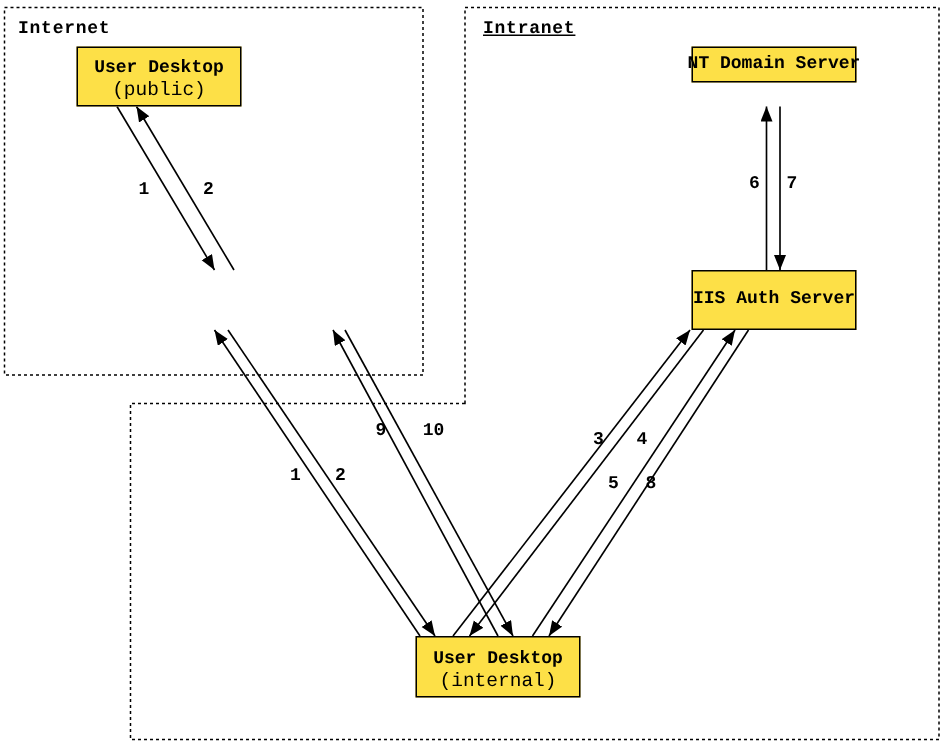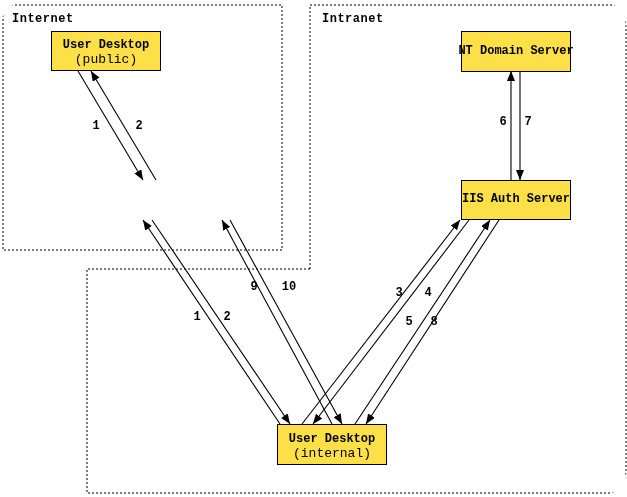--- a/index.html
+++ b/index.html
@@ -1,19 +1,19 @@
 <!DOCTYPE html>
 <html><head>
 <meta charset="utf-8">
 <style>
   html,body{margin:0;padding:0;background:#ffffff;}
   .stage{
     position:relative;width:627px;height:497px;background:#ffffff;
     font-family:"Liberation Mono","DejaVu Sans Mono",monospace;
-    color:#000;overflow:hidden;border-radius:29px;
+    color:#000;overflow:hidden;
   }
   .stage svg{position:absolute;left:0;top:0;}
   .region-label{
     position:absolute;font-size:12px;font-weight:bold;letter-spacing:0.5px;
     white-space:nowrap;line-height:1;
   }
   .node{
     position:absolute;box-sizing:border-box;border:1.5px solid #000;background:#fde047;
     display:flex;flex-direction:column;align-items:center;justify-content:center;
     padding-top:5px;row-gap:1px;
@@ -57,29 +57,29 @@
     <line class="flow" x1="302" y1="424" x2="460" y2="220" marker-end="url(#ah)"></line>
     <line class="flow" x1="469" y1="220" x2="313" y2="424" marker-end="url(#ah)"></line>
     <line class="flow" x1="355" y1="424" x2="490" y2="220" marker-end="url(#ah)"></line>
     <line class="flow" x1="499" y1="220" x2="366" y2="424" marker-end="url(#ah)"></line>
 
     <line class="flow" x1="511" y1="180" x2="511" y2="71" marker-end="url(#ah)"></line>
     <line class="flow" x1="520" y1="71" x2="520" y2="180" marker-end="url(#ah)"></line>
   </svg>
 
   <div class="region-label" style="left:12px;top:13px;">Internet</div>
-  <div class="region-label" style="left:322px;top:13px;">Intranet</div>
+  <div class="region-label" style="left:322px;top:13px;text-decoration:underline;">Intranet</div>
 
   <div class="node" style="left:51px;top:31px;width:110px;height:40px;">
     <span class="title">User Desktop</span>
     <span class="subtitle">(public)</span>
   </div>
 
 
-  <div class="node" style="left:461px;top:31px;width:110px;height:41px;padding-top:0;">
+  <div class="node" style="left:461px;top:31px;width:110px;height:24px;padding-top:0;">
     <span class="title">NT Domain Server</span>
   </div>
 
   <div class="node" style="left:461px;top:180px;width:110px;height:40px;padding-top:0;">
     <span class="title">IIS Auth Server</span>
   </div>
 
   <div class="node" style="left:277px;top:424px;width:110px;height:41px;">
     <span class="title">User Desktop</span>
     <span class="subtitle">(internal)</span>

